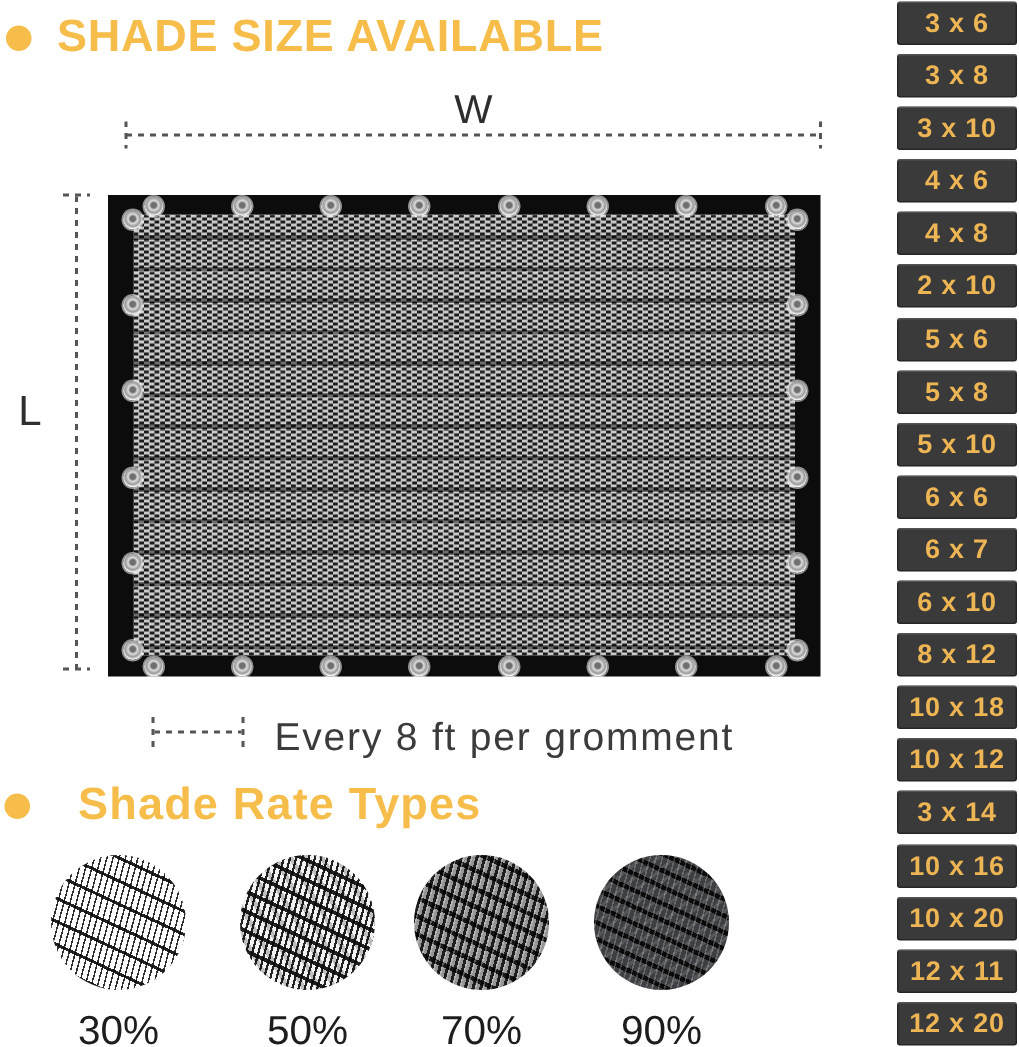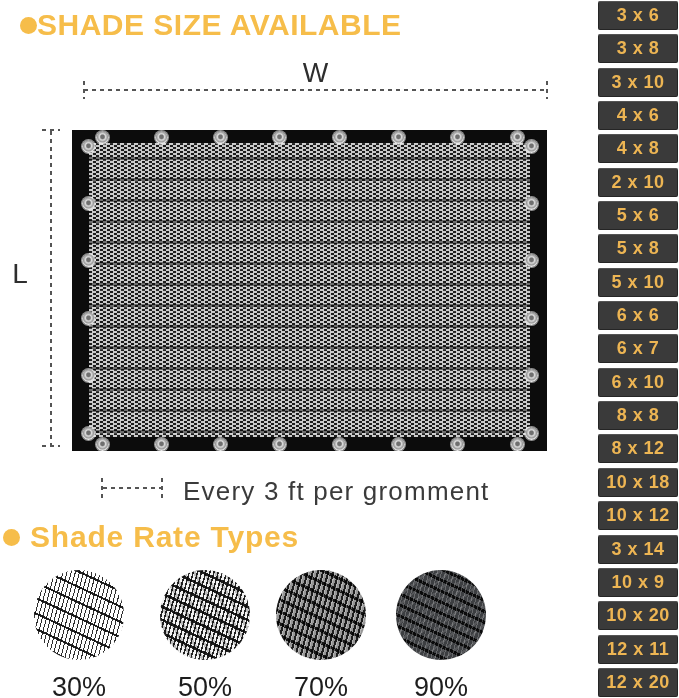--- a/index.html
+++ b/index.html
@@ -4,23 +4,23 @@
 <style>
   html,body{margin:0;padding:0;background:#fff;}
   .canvas{
     position:relative;width:679px;height:698px;overflow:hidden;background:#fff;
     font-family:"Liberation Sans",sans-serif;
   }
   
   .sec-title{position:absolute;display:flex;align-items:center;}
   .bullet{width:17px;height:17px;border-radius:50%;background:var(--accent);flex:0 0 auto;}
   .sec-title-text{font-weight:700;color:var(--accent);letter-spacing:.5px;white-space:nowrap;}
-  .t1{left:20px;top:8px;}
+  .t1{left:4px;top:8px;gap:17px;}
   .t1 .sec-title-text{font-size:30px;}
-  .t2{left:3px;top:520px;gap:10px;}
+  .t2{left:3px;top:520px;gap:32px;}
   .t2 .sec-title-text{font-size:30px;letter-spacing:.8px;}
   
   .dash-h{position:absolute;height:2px;background:repeating-linear-gradient(90deg,var(--line) 0 4px,transparent 4px 8px);}
   .dash-v{position:absolute;width:2px;background:repeating-linear-gradient(180deg,var(--line) 0 4px,transparent 4px 8px);}
   .w-line{left:84px;top:89px;width:463px;}
   .w-tick-l{left:83px;top:81px;height:18px;}
   .w-tick-r{left:546px;top:81px;height:18px;}
   .w-label{position:absolute;left:84px;top:58px;width:463px;text-align:center;
     font-size:27px;color:var(--ink);}
   .l-line{left:50px;top:131px;height:315px;}
@@ -137,21 +137,21 @@
       <div class="grommet" style="left: 452.5px; top: 66.9px;"></div>
       <div class="grommet" style="left: 452.5px; top: 124.3px;"></div>
       <div class="grommet" style="left: 452.5px; top: 181.7px;"></div>
       <div class="grommet" style="left: 452.5px; top: 239.1px;"></div>
       <div class="grommet" style="left: 452.5px; top: 296.5px;"></div>
     </div>
 
   <div class="dash-v b-tick-l"></div>
   <div class="dash-h b-line"></div>
   <div class="dash-v b-tick-r"></div>
-  <div class="note">Every 3 ft per gromment</div>
+  <div class="note">Every 8 ft per gromment</div>
 
   <div class="sec-title t2">
     <span class="bullet"></span>
     <span class="sec-title-text">Shade Rate Types</span>
   </div>
 
   <div class="rates" id="rates">
       <div class="rate rate-pos-0">
         <div class="rate-circle rate-0"></div>
         <div class="rate-label">30%</div>
@@ -176,24 +176,23 @@
       <div class="chip">3 x 10</div>
       <div class="chip">4 x 6</div>
       <div class="chip">4 x 8</div>
       <div class="chip">2 x 10</div>
       <div class="chip">5 x 6</div>
       <div class="chip">5 x 8</div>
       <div class="chip">5 x 10</div>
       <div class="chip">6 x 6</div>
       <div class="chip">6 x 7</div>
       <div class="chip">6 x 10</div>
-      <div class="chip">8 x 8</div>
       <div class="chip">8 x 12</div>
       <div class="chip">10 x 18</div>
       <div class="chip">10 x 12</div>
       <div class="chip">3 x 14</div>
-      <div class="chip">10 x 9</div>
+      <div class="chip">10 x 16</div>
       <div class="chip">10 x 20</div>
       <div class="chip">12 x 11</div>
       <div class="chip">12 x 20</div>
     </div>
 
 </div>
 
 </body></html>

